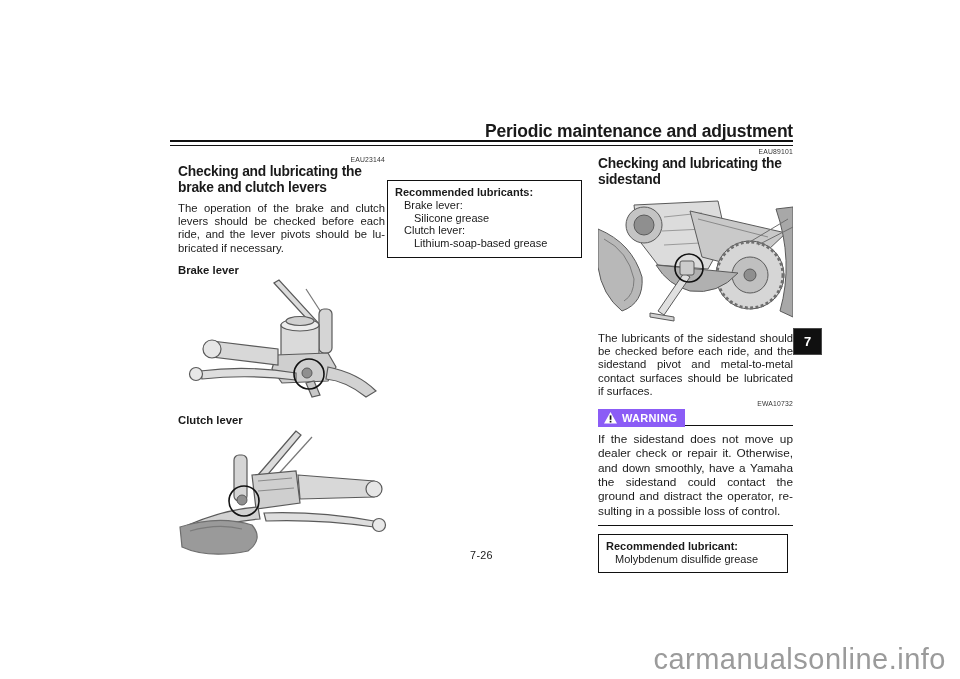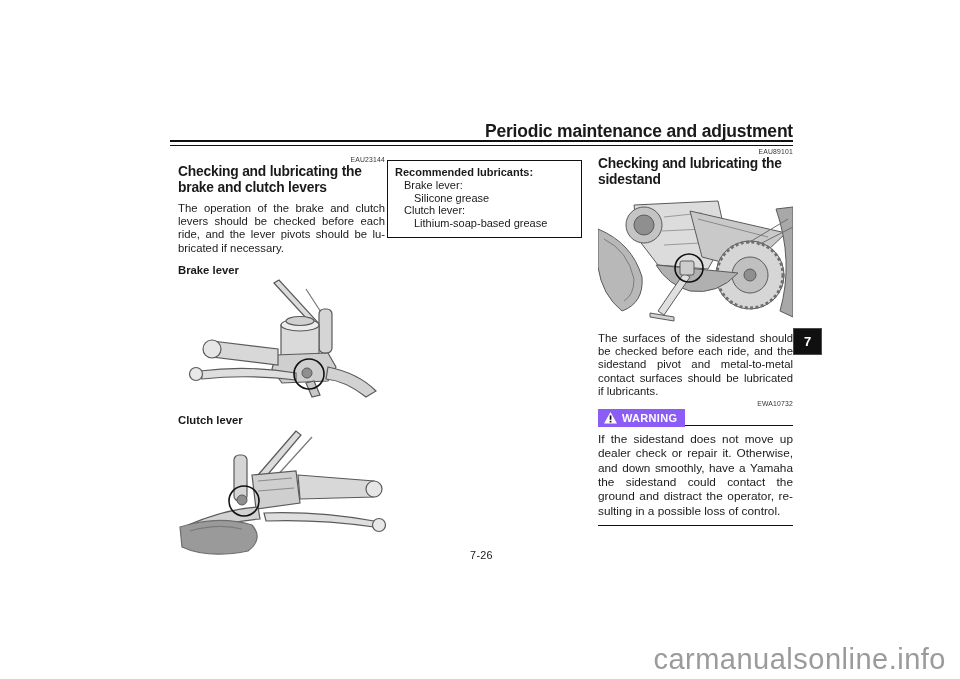--- a/index.html
+++ b/index.html
@@ -27,21 +27,21 @@
   .section-heading { font-size: 13.8px; font-weight: bold; line-height: 16px; letter-spacing: -0.2px; margin-top: 1px; }
   .body-par { margin-top: 6px; font-size: 11.3px; line-height: 13.2px; }
   .bline { white-space: nowrap; }
   .just { text-align: justify; text-align-last: justify; white-space: normal; }
   .fig-label { font-size: 11.3px; font-weight: bold; margin-top: 9px; }
   .figure { display: block; }
 
   
   .lube-box {
     border: 1.8px solid #111; padding: 5px 7px 7px 7px;
-    font-size: 11px; line-height: 12.8px;
+    font-size: 11px; line-height: 12.8px; margin-top: 20px;
   }
   .lube-box .bx-title { font-weight: bold; }
   .ind1 { padding-left: 9px; }
   .ind2 { padding-left: 19px; }
 
   
   .warn-head { display: flex; align-items: flex-end; margin-top: 2px; height: 18px; }
   .warn-badge {
     background: #8b5cf6; color: #fff; display: inline-flex; align-items: center;
     height: 18px; padding: 0 8px 0 6px; gap: 5px;
@@ -192,25 +192,25 @@
         <path d="M86 74 L60 112 L66 116 L92 78 Z" fill="#e0e0e0"></path>
         <path d="M52 114 L76 118 L76 122 L52 118 Z" fill="#d2d2d2"></path>
 
         <rect x="82" y="62" width="14" height="14" rx="2" fill="#cccccc"></rect>
       </g>
 
       <circle cx="91" cy="69" r="14" fill="none" stroke="#111" stroke-width="1.6"></circle>
     </svg>
 
     <div class="body-par" style="margin-top:8px">
-      <div class="bline just">The surfaces of the sidestand should</div>
+      <div class="bline just">The lubricants of the sidestand should</div>
       <div class="bline just">be checked before each ride, and the</div>
       <div class="bline just">sidestand pivot and metal-to-metal</div>
       <div class="bline just">contact surfaces should be lubricated</div>
-      <div class="bline">if lubricants.</div>
+      <div class="bline">if surfaces.</div>
     </div>
 
     <div class="ref-code mt2">EWA10732</div>
 
     <div class="warn-head">
       <span class="warn-badge">
         <svg width="13" height="12" viewBox="0 0 13 12">
           <path d="M6.5 0 L13 11.5 L0 11.5 Z" fill="#ffffff"></path>
           <rect x="5.7" y="3.4" width="1.7" height="4.4" fill="#111"></rect>
           <rect x="5.7" y="8.8" width="1.7" height="1.7" fill="#111"></rect>
@@ -224,20 +224,24 @@
       <div class="bline just">If the sidestand does not move up</div>
       <div class="bline just">dealer check or repair it. Otherwise,</div>
       <div class="bline just">and down smoothly, have a Yamaha</div>
       <div class="bline just">the sidestand could contact the</div>
       <div class="bline just">ground and distract the operator, re-</div>
       <div class="bline">sulting in a possible loss of control.</div>
     </div>
 
     <div class="end-rule"></div>
 
+    <div class="lube-box" style="margin-top:8px; width:190px;">
+      <div class="bx-title">Recommended lubricant:</div>
+      <div class="ind1">Molybdenum disulfide grease</div>
+    </div>
   </div>
 
   <div class="chapter-tab">7</div>
 
   <div class="page-number">7-26</div>
   <div class="watermark">carmanualsonline.info</div>
 
 </div>
 
 </body></html>

